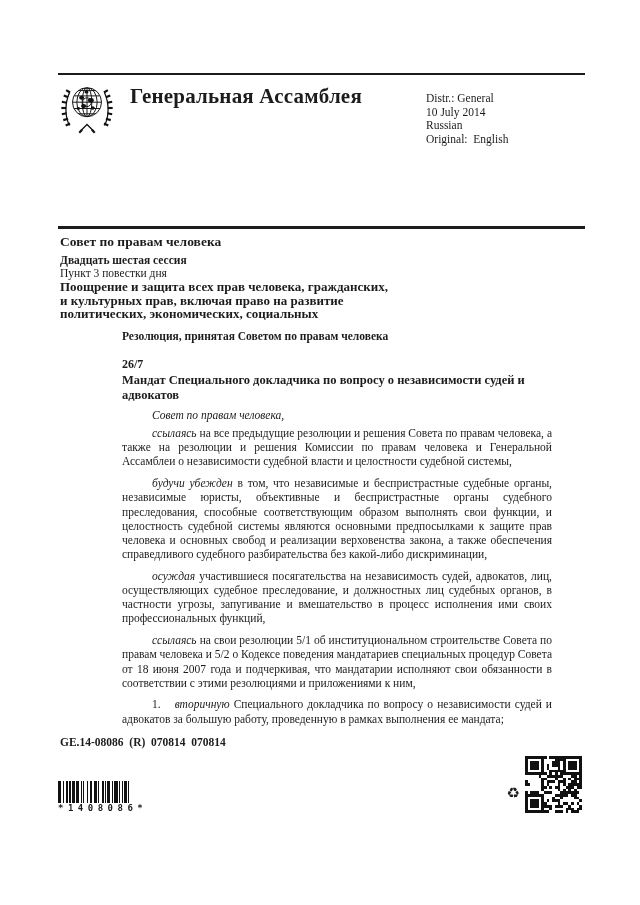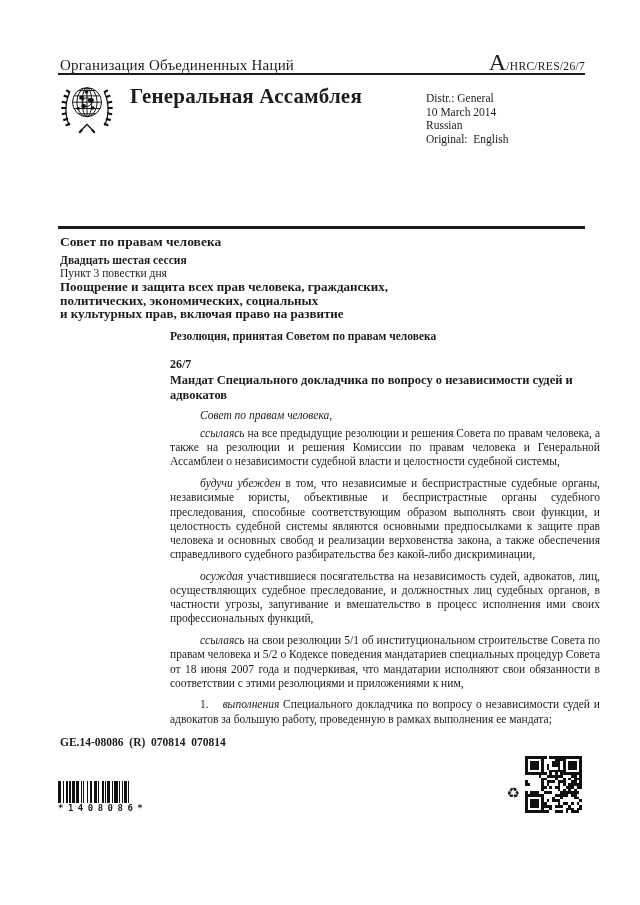--- a/index.html
+++ b/index.html
@@ -21,21 +21,21 @@
   .assembly-title{position:absolute;left:130px;top:84px;font-size:21px;font-weight:bold;letter-spacing:.2px;}
   .distr-block{position:absolute;left:426px;top:92px;font-size:11.5px;line-height:13.5px;white-space:pre;}
   
   .rule-thick{position:absolute;left:58px;top:226px;width:527px;height:2.5px;background:#1c1c1c;}
   .session{position:absolute;left:60px;top:234px;width:430px;}
   .council{font-size:13.5px;font-weight:bold;margin:0 0 4px 0;}
   .session-line{font-size:11.5px;font-weight:bold;margin:0 0 1px 0;}
   .agenda-item{font-size:11.5px;margin:0 0 1px 0;font-family:Liberation Serif, serif;}
   .agenda-title p{font-size:13px;font-weight:bold;margin:0;line-height:13.5px;}
   
-  .res-block{position:absolute;left:122px;top:330px;width:430px;margin-left:48px;}
+  .res-block{position:absolute;left:122px;top:330px;width:430px;}
   .res-heading{font-size:11.5px;font-weight:bold;margin:0 0 15px 0;}
   .res-number{font-size:12px;font-weight:bold;margin:0 0 1px 0;}
   .res-title{font-size:12.5px;font-weight:bold;line-height:14.5px;margin:0 0 7px 0;}
   .salutation{font-size:11.5px;font-style:italic;margin:0 0 5px 0;text-indent:30px;}
   .res-paragraphs p{font-size:11.5px;line-height:14.2px;margin:0 0 7.5px 0;
     text-align:justify;text-indent:30px;hyphens:auto;}
   .res-paragraphs .pnum{margin-right:14px;}
   
   .ge-number{position:absolute;left:60px;top:736px;font-size:11.5px;white-space:pre;font-weight:bold;}
   .barcode{position:absolute;left:58px;top:781px;width:110px;}
@@ -47,24 +47,20 @@
   .recycle-icon{font-family:"DejaVu Sans",sans-serif;font-size:15px;line-height:1;}
   .qr{position:absolute;left:525px;top:756px;width:57px;height:57px;display:grid;grid-template-columns:repeat(21,1fr);grid-template-rows:repeat(21,1fr);}
   .qr i{display:block;}
   .qr i.b{background:#111;}
 </style>
 </head>
 <body>
 
 <div class="page">
 
-  <div class="org-row">
-    <span class="org-name">Организация Объединенных Наций</span>
-    <span class="doc-symbol"><span class="bigA">A</span><span>/HRC/RES/26/7</span></span>
-  </div>
   <div class="rule-thin"></div>
 
   <svg class="emblem" viewBox="0 0 64 64">
     <defs>
         <clipPath id="globeClip">
           <circle cx="32" cy="26" r="15"></circle>
         </clipPath>
       </defs>
     <g stroke="#111" fill="none" stroke-width="1">
       <circle cx="32" cy="26" r="15"></circle>
@@ -108,47 +104,47 @@
       <line x1="53" y1="26.5" x2="58" y2="25.5"></line>
       <line x1="51.5" y1="21" x2="56" y2="19"></line>
       <line x1="49.5" y1="16" x2="53.5" y2="13.5"></line>
       <line x1="27" y1="54.5" x2="24" y2="57.5"></line>
       <line x1="37" y1="54.5" x2="40" y2="57.5"></line>
     </g>
   </svg>
 
   <div class="assembly-title">Генеральная Ассамблея</div>
   <div class="distr-block">Distr.: General
-10 March 2014
+10 July 2014
 Russian
 Original:  English</div>
 
   <div class="rule-thick"></div>
   <div class="session">
     <p class="council">Совет по правам человека</p>
     <p class="session-line">Двадцать шестая сессия</p>
     <p class="agenda-item">Пункт 3 повестки дня</p>
     <div class="agenda-title" id="agenda-title">
         <p>Поощрение и защита всех прав человека, гражданских,</p>
+        <p>и культурных прав, включая право на развитие</p>
         <p>политических, экономических, социальных</p>
-        <p>и культурных прав, включая право на развитие</p>
       </div>
   </div>
 
   <div class="res-block">
     <p class="res-heading">Резолюция, принятая Советом по правам человека</p>
     <p class="res-number">26/7</p>
     <p class="res-title">Мандат Специального докладчика по вопросу о независимости судей и адвокатов</p>
     <p class="salutation">Совет по правам человека,</p>
     <div class="res-paragraphs" id="res-paragraphs">
         <p><i>ссылаясь</i> на все предыдущие резолюции и решения Совета по правам человека, а также на резолюции и решения Комиссии по правам человека и Генеральной Ассамблеи о независимости судебной власти и целостности судебной системы,</p>
         <p><i>будучи убежден</i> в том, что независимые и беспристрастные судебные органы, независимые юристы, объективные и беспристрастные органы судебного преследования, способные соответствующим образом выполнять свои функции, и целостность судебной системы являются основными предпосылками к защите прав человека и основных свобод и реализации верховенства закона, а также обеспечения справедливого судебного разбирательства без какой-либо дискриминации,</p>
         <p><i>осуждая</i> участившиеся посягательства на независимость судей, адвокатов, лиц, осуществляющих судебное преследование, и должностных лиц судебных органов, в частности угрозы, запугивание и вмешательство в процесс исполнения ими своих профессиональных функций,</p>
         <p><i>ссылаясь</i> на свои резолюции 5/1 об институциональном строительстве Совета по правам человека и 5/2 о Кодексе поведения мандатариев специальных процедур Совета от 18 июня 2007 года и подчеркивая, что мандатарии исполняют свои обязанности в соответствии с этими резолюциями и приложениями к ним,</p>
-        <p><span class="pnum">1.</span><i>выполнения</i> Специального докладчика по вопросу о независимости судей и адвокатов за большую работу, проведенную в рамках выполнения ее мандата;</p>
+        <p><span class="pnum">1.</span><i>вторичную</i> Специального докладчика по вопросу о независимости судей и адвокатов за большую работу, проведенную в рамках выполнения ее мандата;</p>
       </div>
   </div>
 
   <div class="ge-number">GE.14-08086  (R)  070814  070814</div>
 
   <div class="barcode">
     <div class="bars" id="barcode-bars">
         <span style="width: 3.45px; background: rgb(17, 17, 17);"></span>
         <span style="width: 1.15px; background: transparent;"></span>
         <span style="width: 1.15px; background: rgb(17, 17, 17);"></span>

